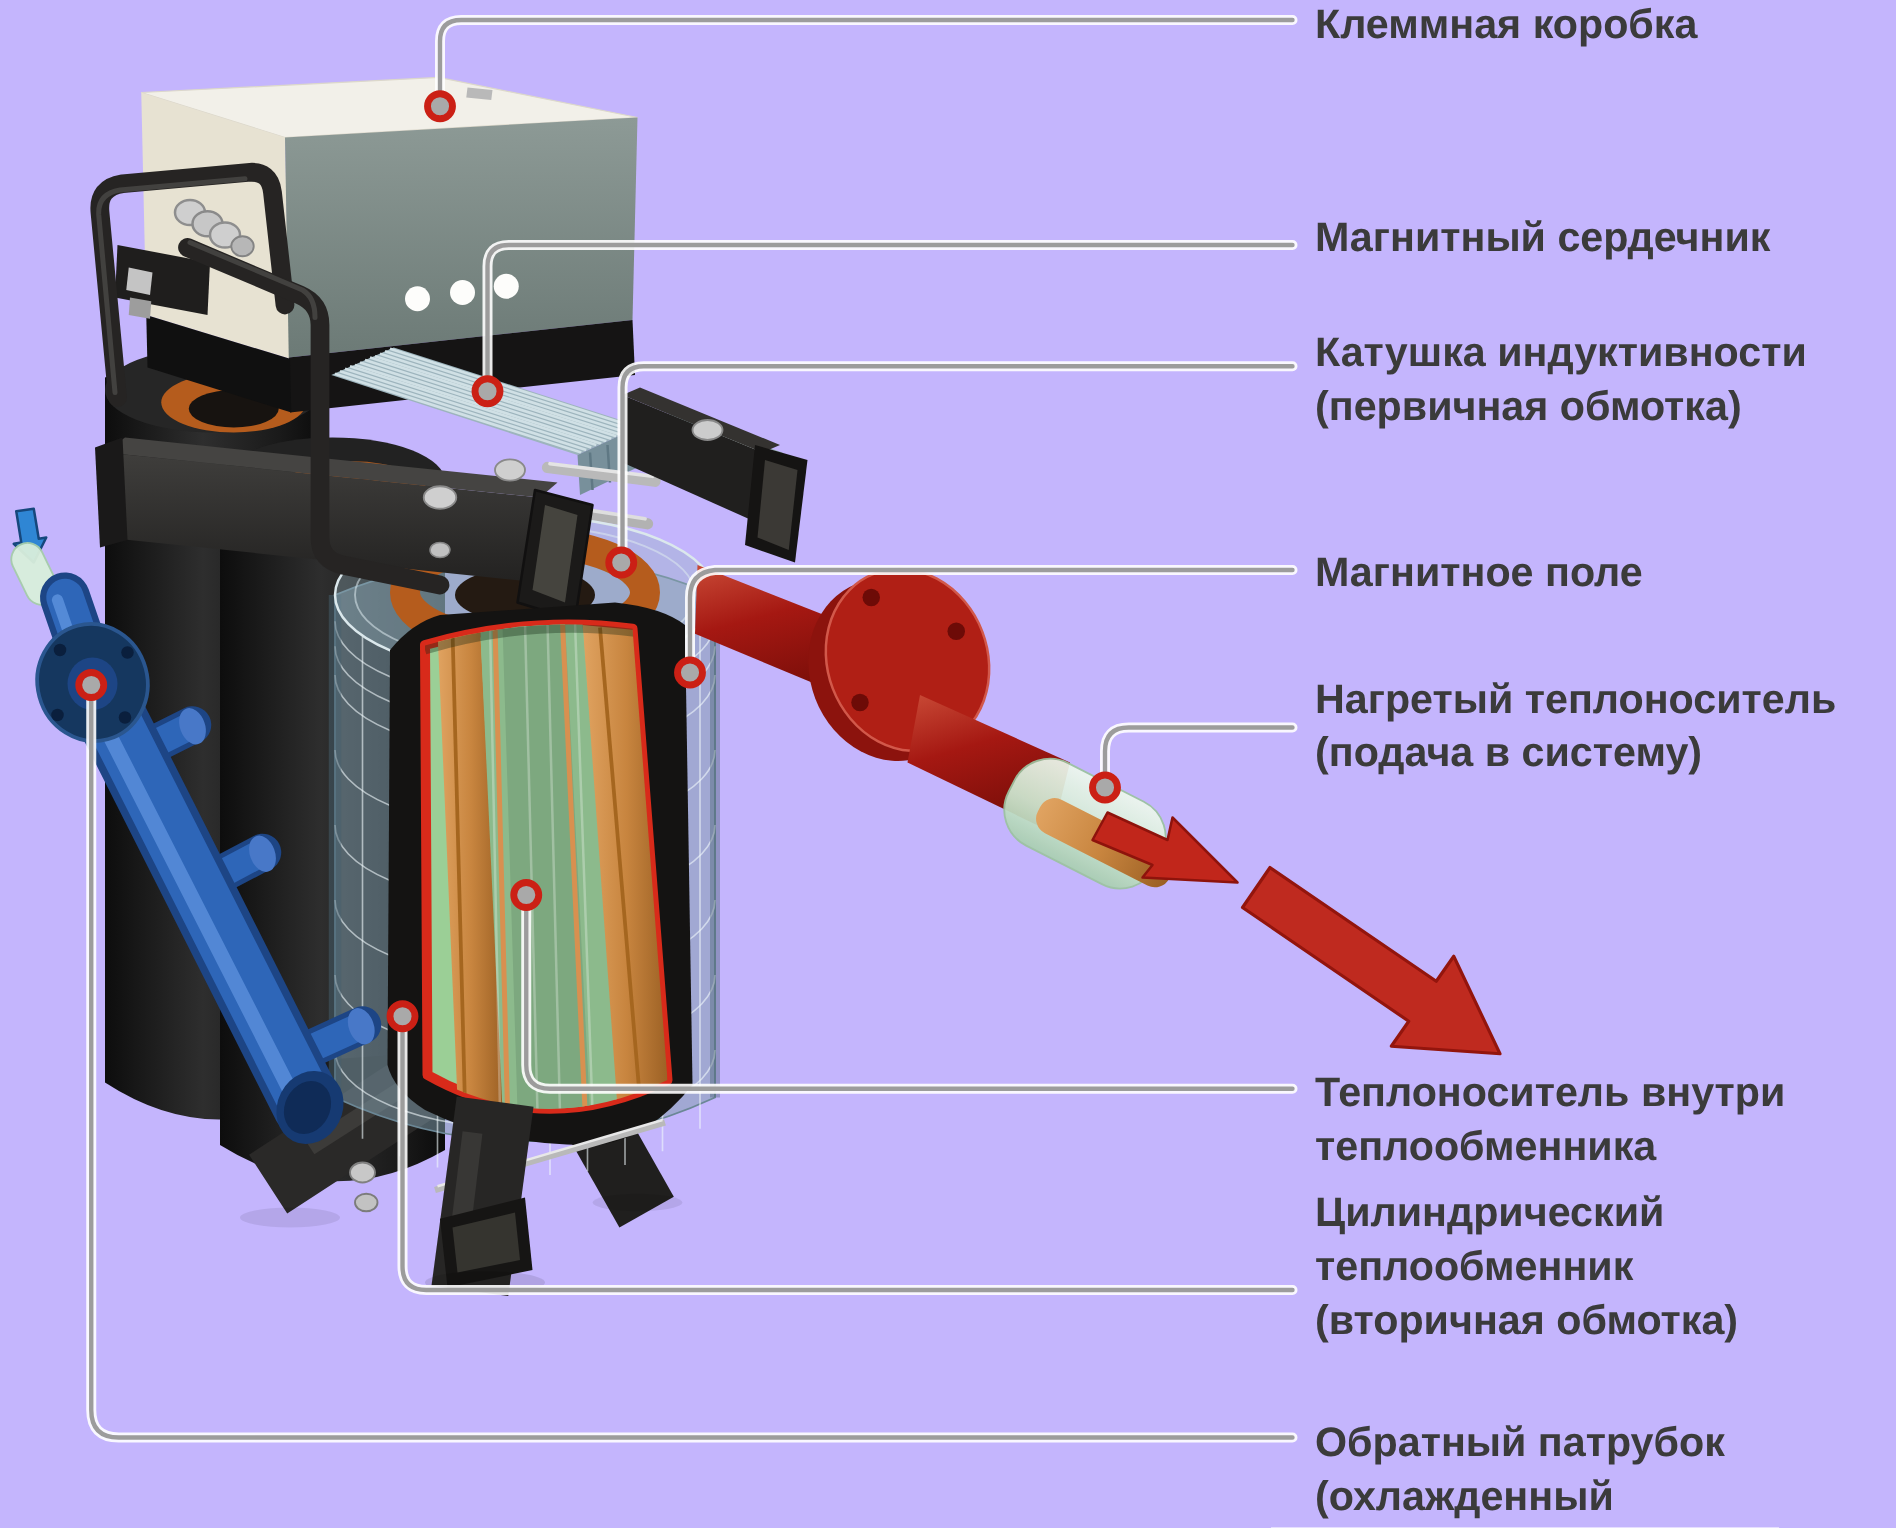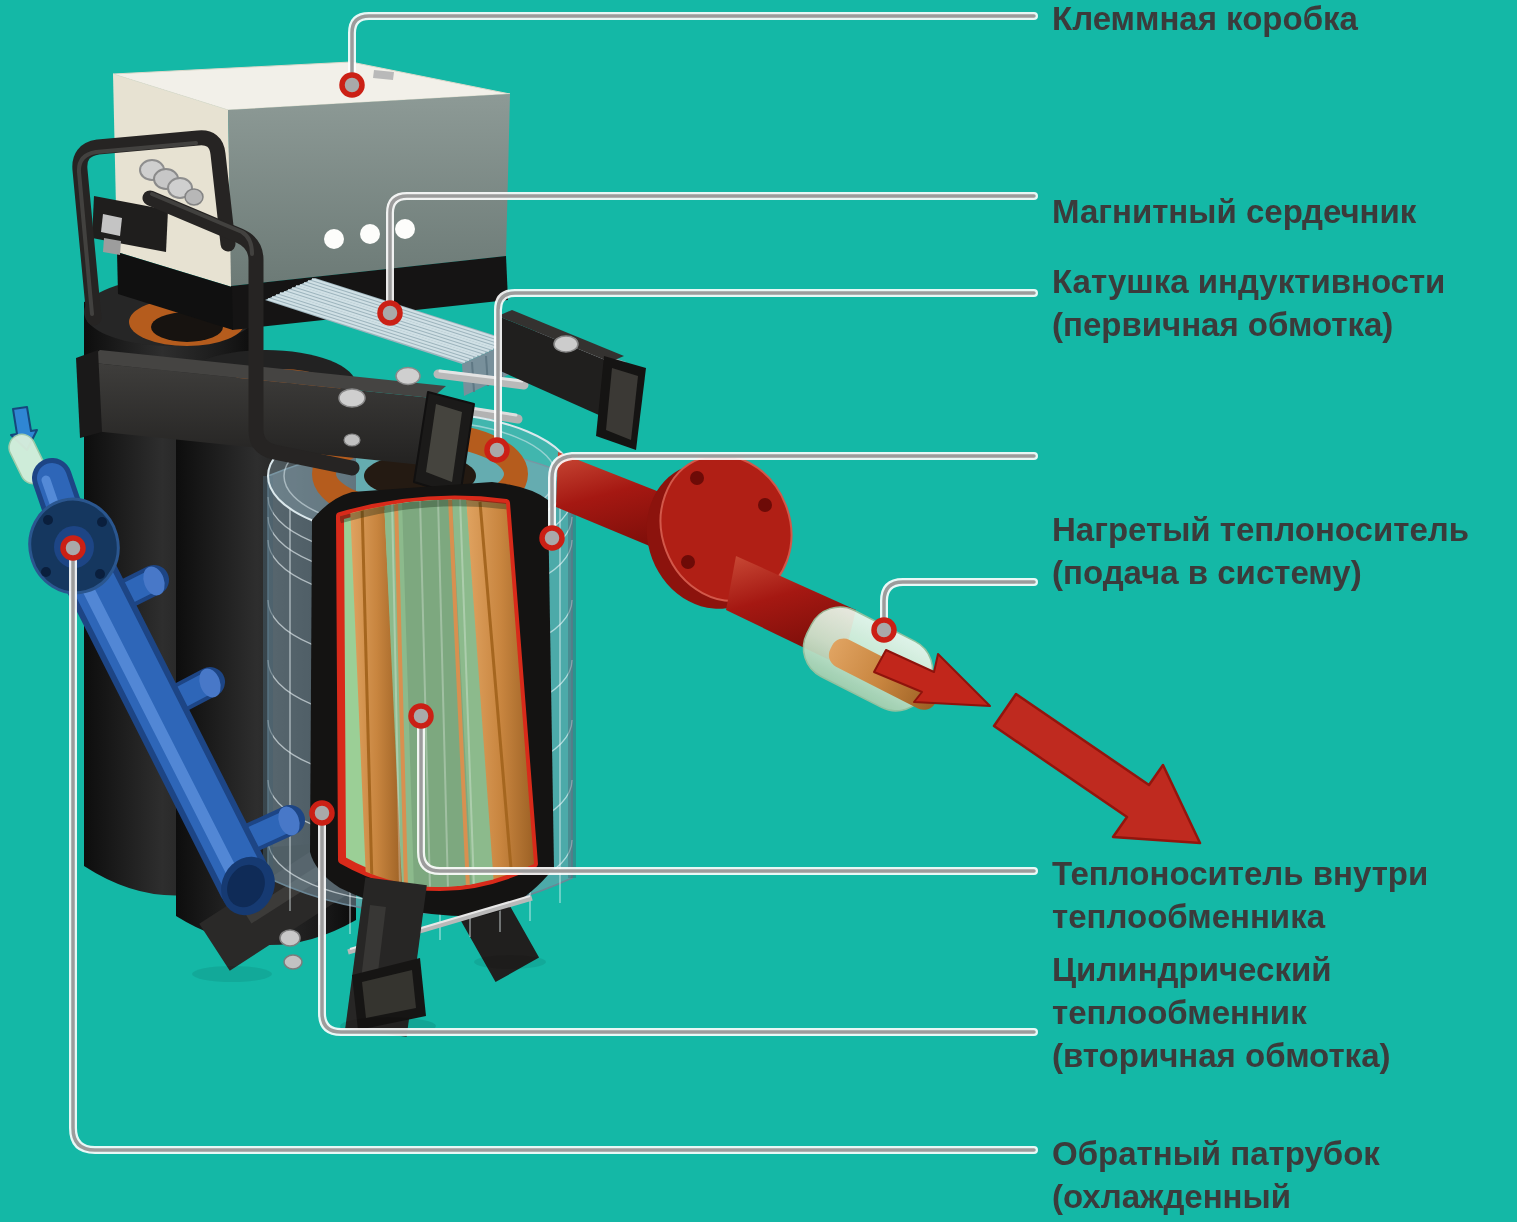--- a/index.html
+++ b/index.html
@@ -1,16 +1,16 @@
 <!DOCTYPE html>
 <html><head>
 <meta charset="utf-8">
 <style>
   html,body{margin:0;padding:0;background:#fff;}
-  .stage{position:relative;width:1517px;height:1222px;background:#14b8a6;overflow:hidden;
+  .stage{position:relative;width:1517px;height:1222px;background:#c4b5fd;overflow:hidden;
          font-family:"Liberation Sans",sans-serif;}
   .stage svg{position:absolute;left:0;top:0;}
   .label{position:absolute;left:1052px;width:465px;
          font:700 33px/43px "Liberation Sans",sans-serif;
          color:#3b3b3b;white-space:pre-line;letter-spacing:0px;}
 </style>
 </head>
 <body>
 
 <div class="stage">
@@ -290,24 +290,25 @@
     <circle cx="497" cy="450" r="10"></circle>
     <circle cx="552" cy="538" r="10"></circle>
     <circle cx="884" cy="630" r="10"></circle>
     <circle cx="421" cy="716" r="10"></circle>
     <circle cx="322" cy="813" r="10"></circle>
     <circle cx="73" cy="548" r="10"></circle>
   </g>
 </svg>
 
 <div class="label" style="top:-3px">Клеммная коробка</div>
-<div class="label" style="top:190px">Магнитный сердечник</div>
+<div class="label" style="top:168px">Магнитный сердечник</div>
 <div class="label" style="top:260px">Катушка индуктивности
 (первичная обмотка)</div>
-<div class="label" style="top:508px">Нагретый теплоноситель
+<div class="label" style="top:436px">Магнитное поле</div>
+<div class="label" style="top:537px">Нагретый теплоноситель
 (подача в систему)</div>
 <div class="label" style="top:852px">Теплоноситель внутри
 теплообменника</div>
 <div class="label" style="top:948px">Цилиндрический
 теплообменник
 (вторичная обмотка)</div>
 <div class="label" style="top:1132px">Обратный патрубок
 (охлажденный теплоноситель)</div>
 
 </div>

